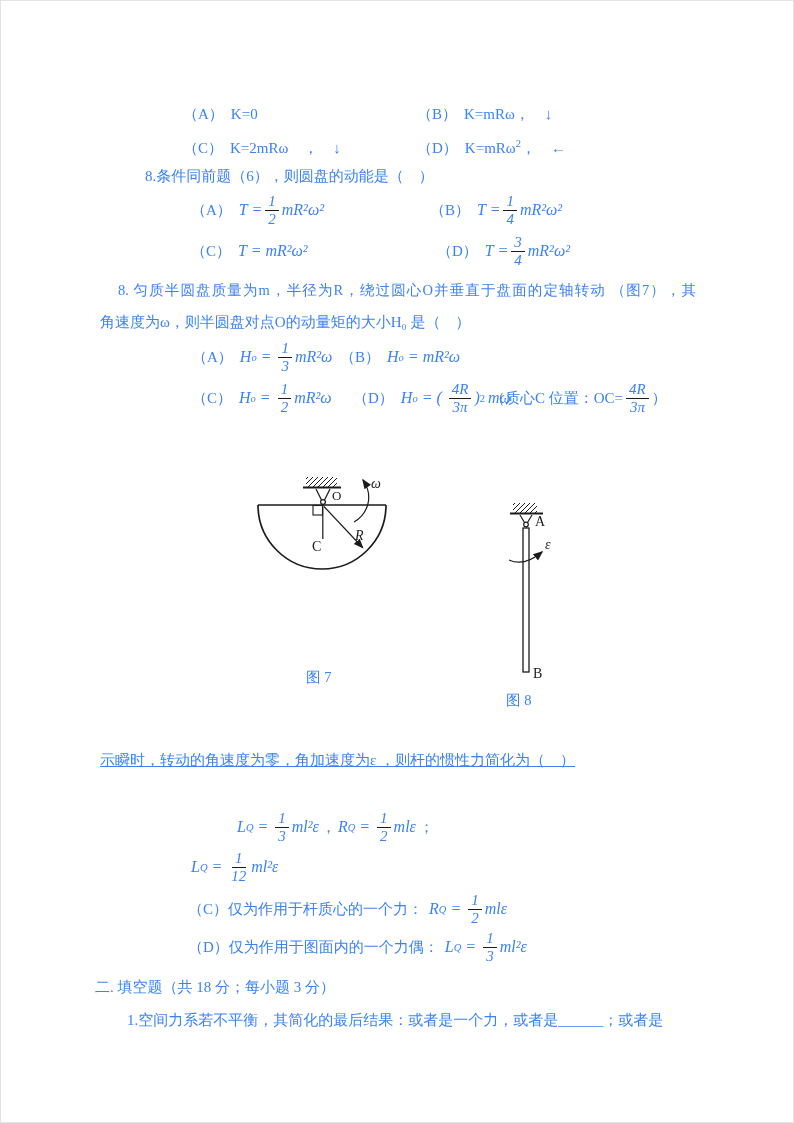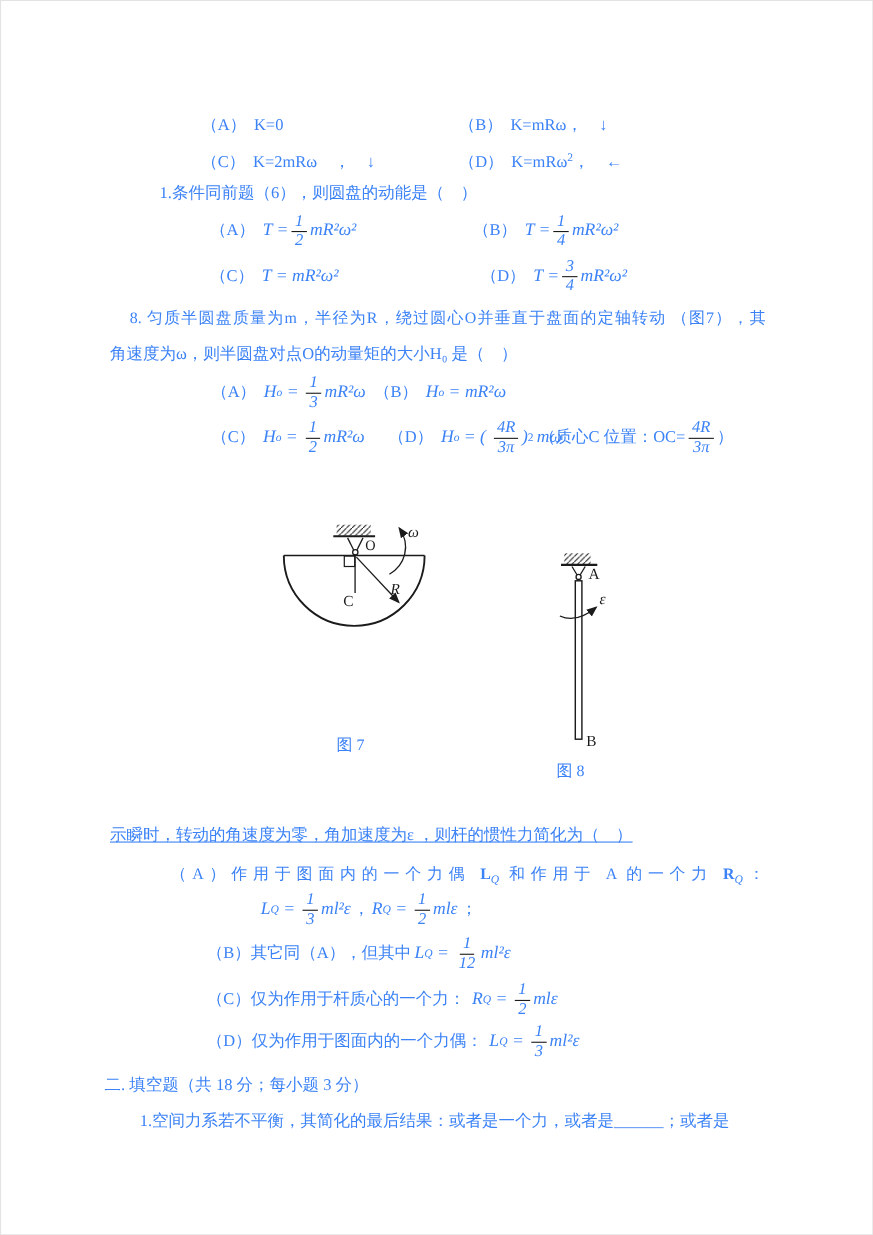--- a/index.html
+++ b/index.html
@@ -28,21 +28,21 @@
 </head>
 <body>
 
 <div class="page">
 
   <div class="abs cjk nw" style="left:183px;top:100px;"><span class="lab">（A）</span><span class="rm">K=0</span><sup class="s2"></sup><span></span></div>
   <div class="abs cjk nw" style="left:417px;top:100px;"><span class="lab">（B）</span><span class="rm">K=mRω</span><sup class="s2"></sup><span>，　↓</span></div>
   <div class="abs cjk nw" style="left:183px;top:134px;"><span class="lab">（C）</span><span class="rm">K=2mRω</span><sup class="s2"></sup><span>　，　↓</span></div>
   <div class="abs cjk nw" style="left:417px;top:134px;"><span class="lab">（D）</span><span class="rm">K=mRω</span><sup class="s2">2</sup><span>，　←</span></div>
 
-  <div class="abs cjk nw" style="left:145px;top:166px;">1.条件同前题（6），则圆盘的动能是（　）</div>
+  <div class="abs cjk nw" style="left:145px;top:166px;">8.条件同前题（6），则圆盘的动能是（　）</div>
 
   <div class="abs frow" style="left:191px;top:190px;">
     <span class="cjk lab">（A）</span>
     <span class="fm">T =</span>
     <span class="frac">
         <span class="num">1</span>
         <span class="den">2</span>
       </span>
     <span class="fm">mR²ω²</span>
   </div>
@@ -168,21 +168,20 @@
     <text x="53" y="30" font-size="14">A</text>
     <rect x="41" y="32" width="6" height="144" fill="#ffffff" stroke="#1b1b1b" stroke-width="1.3"></rect>
     <text x="51" y="182" font-size="14">B</text>
     <path d="M 27 64 Q 42 71 60 56" fill="none" stroke="#1b1b1b" stroke-width="1.2" marker-end="url(#ar8)"></path>
     <text x="63" y="53" font-size="14" font-style="italic">ε</text>
   </svg>
   <div class="abs cap nw" style="left:506px;top:691px;">图 8</div>
 
   <div class="abs cjk nw" style="left:100px;top:750px;text-decoration:underline;">示瞬时，转动的角速度为零，角加速度为ε ，则杆的惯性力简化为（　）</div>
 
-  <div class="abs j" style="left:155px;top:785px;width:540px;"><span>（A）作用于图面内的一个力偶 </span><span class="bold">L</span><sub class="q rm">Q</sub><span> 和作用于 A 的一个力 </span><span class="bold">R</span><sub class="q rm">Q</sub><span>：</span></div>
 
   <div class="abs frow" style="left:237px;top:807px;">
     <span class="fm">L</span>
       <sub class="q">Q</sub>
     <span class="fm eq">=</span>
     <span class="frac">
         <span class="num">1</span>
         <span class="den">3</span>
       </span>
     <span class="fm">ml²ε</span>
@@ -192,21 +191,20 @@
     <span class="fm eq">=</span>
     <span class="frac">
         <span class="num">1</span>
         <span class="den">2</span>
       </span>
     <span class="fm">mlε</span>
     <span class="cjk" style="margin-left:3px;">；</span>
   </div>
 
   <div class="abs frow" style="left:188px;top:847px;">
-    <span class="cjk">（B）其它同（A），但其中</span>
     <span class="fm" style="margin-left:3px;">L</span>
       <sub class="q">Q</sub>
     <span class="fm eq">=</span>
     <span class="frac">
         <span class="num">1</span>
         <span class="den">12</span>
       </span>
     <span class="fm">ml²ε</span>
   </div>
   <div class="abs frow" style="left:188px;top:889px;">

